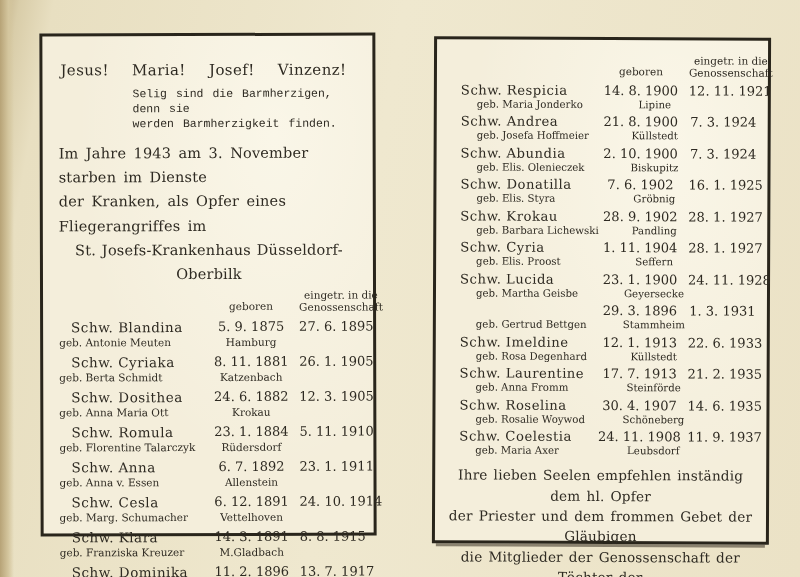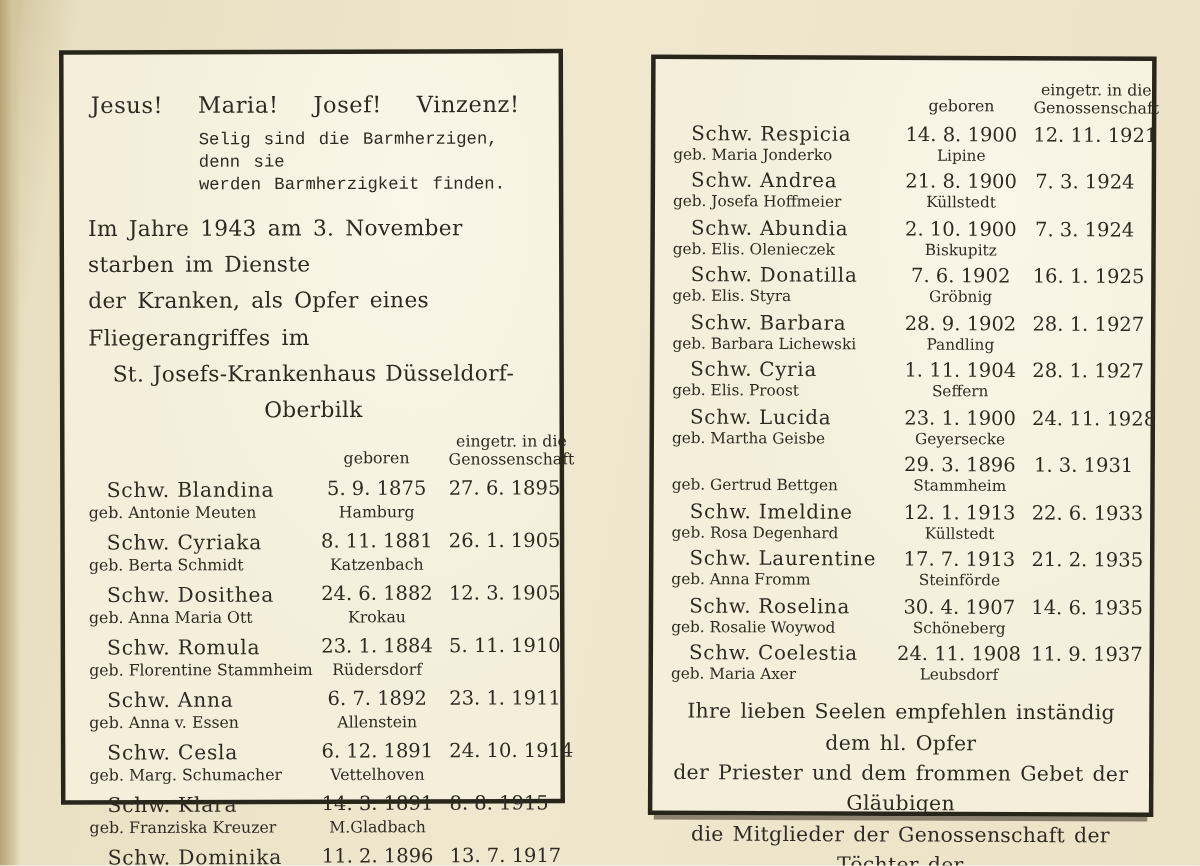--- a/index.html
+++ b/index.html
@@ -41,21 +41,21 @@
   .rows-l .srow { margin-top: 6px; }
   .rows-r .srow { margin-top: 4.5px; }
   .srow { display: grid; grid-template-columns: 146px 96px 1fr; }
   .srow .name    { grid-row: 1; grid-column: 1; font-size: 13.5px; letter-spacing: 0.5px; padding-left: 14px; white-space: nowrap; }
   .srow .born    { grid-row: 1; grid-column: 2; font-size: 13px; text-align: center; white-space: nowrap; }
   .srow .entered { grid-row: 1; grid-column: 3; font-size: 13px; text-align: center; white-space: nowrap; }
   .srow .maiden  { grid-row: 2; grid-column: 1; font-size: 10.5px; padding-left: 2px; white-space: nowrap; margin-top: 1px; }
   .srow .place   { grid-row: 2; grid-column: 2; font-size: 10.5px; text-align: center; white-space: nowrap; margin-top: 1px; }
 
   .rows-r .srow .name { font-size: 13.2px; }
-  .rows-r .srow .maiden, .rows-r .srow .place { font-size: 10.2px; }
+  .rows-r .srow .maiden, .rows-r .srow .place { font-size: 10.2px; margin-left: 28px; }
 
   .closing { margin: 9px 2px 0 2px; font-size: 13.6px; line-height: 1.5;
              text-align: center; word-spacing: 1.5px; letter-spacing: 0.2px; }
 
   .stain { position: absolute; border-radius: 50%; pointer-events: none; }
   .stain-1 { left: 588px; top: 148px; width: 10px; height: 8px; background: rgba(196,160,96,0.25); filter: blur(2px); }
   .stain-2 { left: 352px; top: 344px; width: 6px; height: 6px; background: rgba(205,130,60,0.45); filter: blur(1px); }
 </style>
 </head>
 <body>
@@ -111,21 +111,21 @@
           <div class="born">24. 6. 1882</div>
           <div class="entered">12. 3. 1905</div>
           <div class="maiden">geb. Anna Maria Ott</div>
           <div class="place">Krokau</div>
         </div>
 
         <div class="srow">
           <div class="name">Schw. Romula</div>
           <div class="born">23. 1. 1884</div>
           <div class="entered">5. 11. 1910</div>
-          <div class="maiden">geb. Florentine Stammheim</div>
+          <div class="maiden">geb. Florentine Talarczyk</div>
           <div class="place">Rüdersdorf</div>
         </div>
 
         <div class="srow">
           <div class="name">Schw. Anna</div>
           <div class="born">6. 7. 1892</div>
           <div class="entered">23. 1. 1911</div>
           <div class="maiden">geb. Anna v. Essen</div>
           <div class="place">Allenstein</div>
         </div>
@@ -195,21 +195,21 @@
 
         <div class="srow">
           <div class="name">Schw. Donatilla</div>
           <div class="born">7. 6. 1902</div>
           <div class="entered">16. 1. 1925</div>
           <div class="maiden">geb. Elis. Styra</div>
           <div class="place">Gröbnig</div>
         </div>
 
         <div class="srow">
-          <div class="name">Schw. Barbara</div>
+          <div class="name">Schw. Krokau</div>
           <div class="born">28. 9. 1902</div>
           <div class="entered">28. 1. 1927</div>
           <div class="maiden">geb. Barbara Lichewski</div>
           <div class="place">Pandling</div>
         </div>
 
         <div class="srow">
           <div class="name">Schw. Cyria</div>
           <div class="born">1. 11. 1904</div>
           <div class="entered">28. 1. 1927</div>

